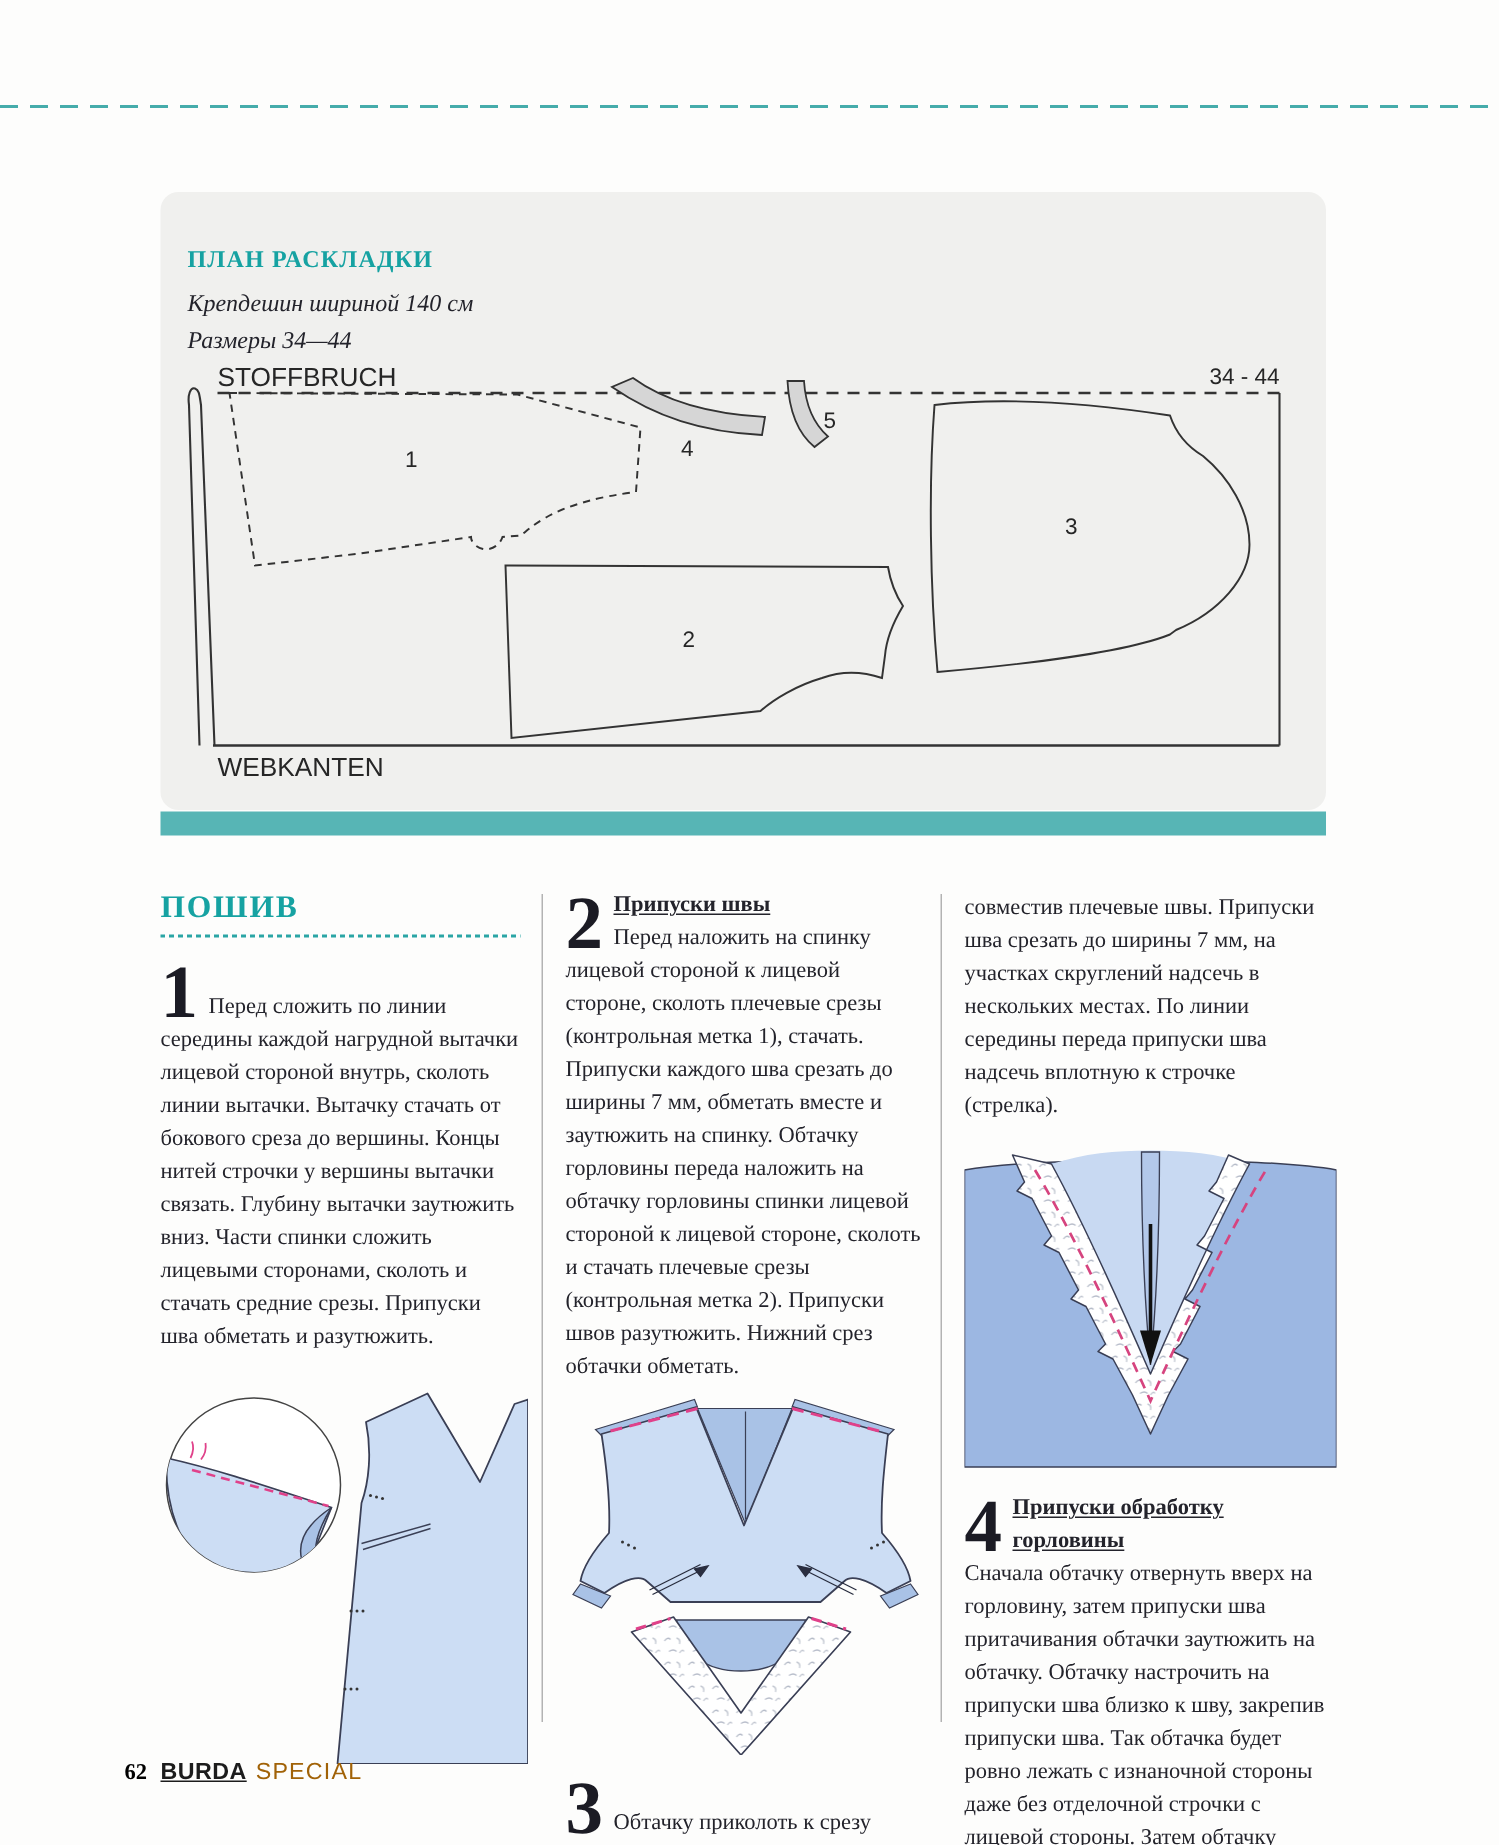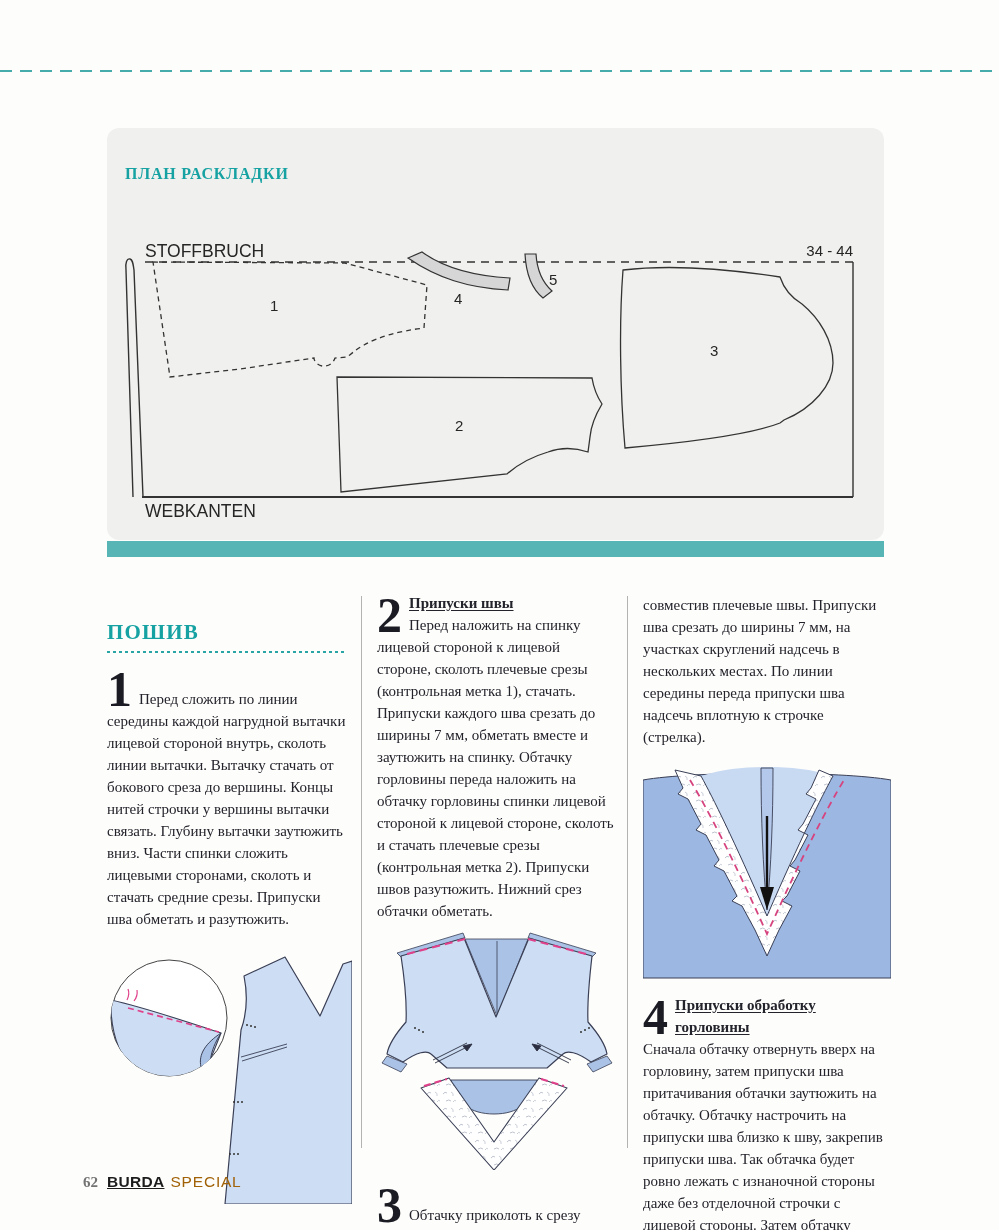--- a/index.html
+++ b/index.html
@@ -40,21 +40,21 @@
   .col { position: absolute; top: 592px; font: 15px/22px "Liberation Serif", serif; }
   .col-1 { left: 107px; width: 240px; }
   .col-2 { left: 377px; width: 240px; }
   .col-3 { left: 643px; width: 241px; }
   .v-divider { position: absolute; top: 596px; width: 1px; height: 552px; background: #b3b3b3; }
   .v-divider.d1 { left: 361px; }
   .v-divider.d2 { left: 627px; }
 
   .sew-title {
     font: 700 21px/24px "Liberation Serif", serif;
-    color: #16a2a2; letter-spacing: 1.2px; margin-top: 28px;
+    color: #16a2a2; letter-spacing: 1.2px;
   }
   .teal-dash {
     height: 2px; margin-top: 7px;
     background: repeating-linear-gradient(90deg, #2aa5a5 0 3px, transparent 3px 6px);
   }
   .step { margin-top: 13px; }
   .step.flush { margin-top: 0; }
   .dropcap {
     float: left; font: 700 50px/41px "Liberation Serif", serif;
     margin: 3px 7px 0 0; color: #1b1b24;
@@ -68,33 +68,37 @@
   .illo-2 { margin-top: 8px; }
   .illo-4 { margin-top: 10px; }
   .cont-para { margin-top: 2px; }
   .step-after-illo { margin-top: 12px; }
 
   .footer {
     position: absolute; left: 83px; top: 1173px;
     display: flex; align-items: baseline; gap: 9px;
     font-family: "Liberation Sans", sans-serif;
   }
-  .footer .pageno { font: 700 15px "Liberation Serif", serif; color: #737373; }
+  .footer .pageno { font: 700 15px "Liberation Serif", serif; color: #000000; }
   .footer .brand { font: 700 15.5px "Liberation Sans", sans-serif; color: #1c1c1c; letter-spacing: 0.3px; text-decoration: underline; }
   .footer .brand-suffix { font: 400 15.5px "Liberation Sans", sans-serif; color: #a16207; letter-spacing: 0.8px; margin-left: -3px; }
 
   svg text.diag-label { font-family: "Liberation Sans", sans-serif; fill: #262626; }
 </style>
 </head>
 <body>
 
 <div class="stitch-top"></div>
 
 <div class="layout-panel">
   <div class="plan-title">ПЛАН РАСКЛАДКИ</div>
+  <div class="plan-sub">
+    <div>Крепдешин шириной 140 см</div>
+    <div>Размеры 34—44</div>
+  </div>
 
   <svg class="plan-svg" width="755" height="282" viewBox="0 0 755 282">
 
     <path d="M21,253 L14,26 C13,19 15,14 18,15 C21,16 21,20 22,26 L31,253" fill="none" stroke="#333" stroke-width="1.4"></path>
 
     <path d="M33,18 H741" fill="none" stroke="#333" stroke-width="1.6" stroke-dasharray="8 6"></path>
 
     <path d="M741,18 V253" fill="none" stroke="#333" stroke-width="1.4"></path>
 
     <path d="M30,253 H741" fill="none" stroke="#333" stroke-width="1.8"></path>

